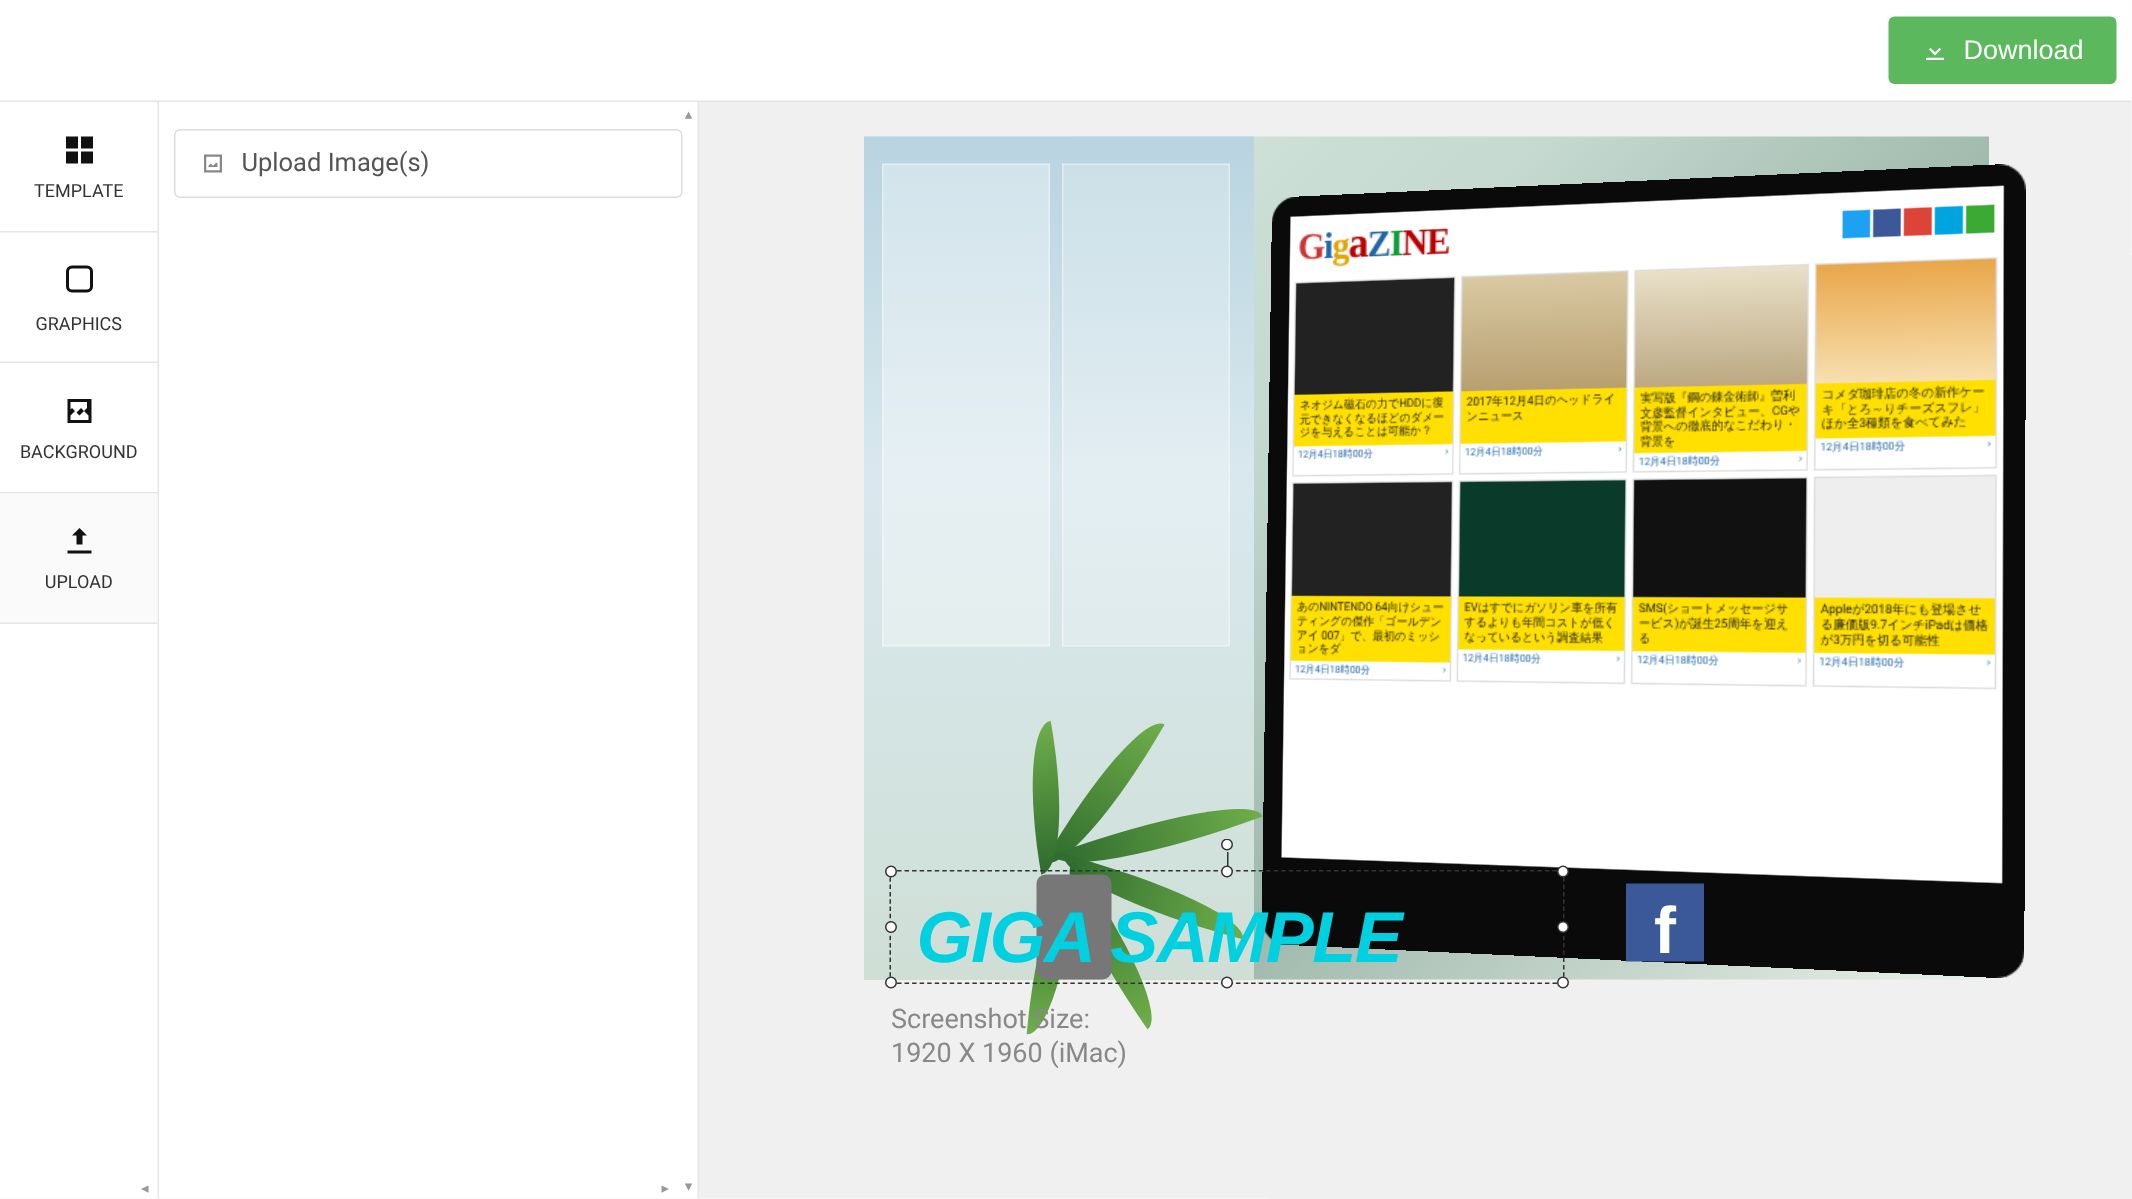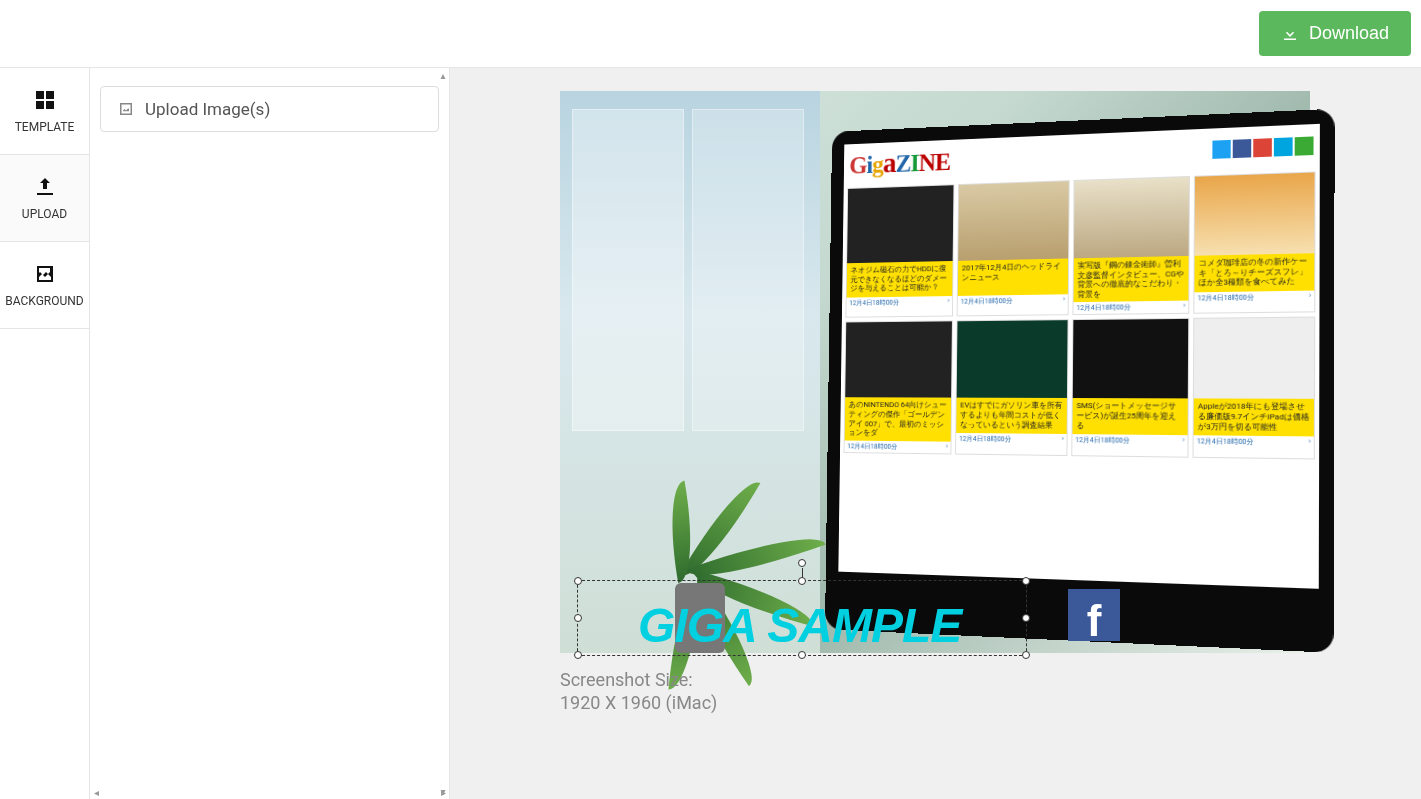--- a/index.html
+++ b/index.html
@@ -4,21 +4,21 @@
 <style>
 * { box-sizing: border-box; margin: 0; padding: 0; }
 body { font-family: -apple-system, BlinkMacSystemFont, "Segoe UI", Roboto, Arial, sans-serif; background: #fff; overflow: hidden; width: 1421px; height: 799px; }
 
 .topbar { height: 67px; display: flex; align-items: center; justify-content: flex-end; padding: 0 10px; }
 .download-btn { background: #5cb85c; color: #fff; border: none; border-radius: 4px; padding: 12px 22px; font-size: 18px; display: flex; align-items: center; gap: 10px; cursor: pointer; }
 .download-btn svg { width: 18px; height: 18px; fill: #fff; }
 
 .main { display: flex; height: 732px; border-top: 1px solid #e5e5e5; }
 
-.sidebar { width: 90px; display: flex; flex-direction: column; border-right: 1px solid #e5e5e5; background: #fff; }
+.sidebar { width: 106px; display: flex; flex-direction: column; border-right: 1px solid #e5e5e5; background: #fff; }
 .sidebar-item { height: 87px; display: flex; flex-direction: column; align-items: center; justify-content: center; gap: 8px; border-bottom: 1px solid #e5e5e5; cursor: pointer; font-size: 12px; color: #333; }
 .sidebar-item.active { background: #fafafa; }
 .sidebar-item svg { width: 24px; height: 24px; fill: #111; }
 .sidebar-item .thin svg { stroke: #111; fill: none; stroke-width: 2; }
 
 .panel { width: 360px; border-right: 1px solid #e5e5e5; background: #fff; padding: 18px 10px; position: relative; }
 .panel-card { border: 1px solid #ddd; border-radius: 4px; background: #fff; }
 .panel-row { display: flex; align-items: center; gap: 10px; padding: 12px 16px; font-size: 17px; color: #555; cursor: pointer; }
 .panel-row + .panel-row { border-top: 1px solid #eee; }
 .panel-row svg { width: 18px; height: 18px; fill: #888; }
@@ -59,32 +59,32 @@
 .card .ph.dark{background:#222;} .card .ph.wood{background:linear-gradient(#d9c9a3,#b89f6f);} .card .ph.room{background:linear-gradient(#e8e0c8,#bca882);} .card .ph.food{background:linear-gradient(#e9a64a,#f7e0b0);} .card .ph.green{background:#0a3a2a;} .card .ph.pc{background:#111;} .card .ph.white{background:#eee;}
 .card .cap{ background:#ffe000; font-size:8px; line-height:1.2; padding:3px 4px; min-height:36px; color:#222; }
 .card .meta{ background:#fff; font-size:7px; color:#26a; padding:1px 3px; display:flex; justify-content:space-between; }
 
 
 .sel-box { position:absolute; left:17px; bottom:-3px; width:450px; height:76px; border:1px dashed #333; }
 .sel-box .h{ position:absolute; width:8px; height:8px; background:#fff; border:1px solid #333; border-radius:50%; }
 .sel-box .tl{left:-4px;top:-4px;} .sel-box .tm{left:50%;top:-4px;margin-left:-4px;} .sel-box .tr{right:-4px;top:-4px;} .sel-box .ml{left:-4px;top:50%;margin-top:-4px;} .sel-box .mr{right:-4px;top:50%;margin-top:-4px;} .sel-box .bl{left:-4px;bottom:-4px;} .sel-box .bm{left:50%;bottom:-4px;margin-left:-4px;} .sel-box .br{right:-4px;bottom:-4px;}
 .sel-box .rot{ position:absolute; left:50%; top:-22px; margin-left:-4px; width:8px; height:8px; border:1px solid #333; background:#fff; border-radius:50%; }
 .sel-box .rot::after{ content:""; position:absolute; left:50%; top:8px; width:1px; height:10px; background:#333; }
-.big-text{ position:absolute; left:35px; bottom:0; font-size:48px; font-weight:900; font-style:italic; color:#00d0e0; letter-spacing:-1px; white-space:nowrap; font-family:Arial,sans-serif;margin-left:43px; }
+.big-text{ position:absolute; left:35px; bottom:0; font-size:48px; font-weight:900; font-style:italic; color:#00d0e0; letter-spacing:-1px; white-space:nowrap; font-family:Arial,sans-serif; }
 
 .fb-badge{ position:absolute; right:190px; bottom:12px; width:52px; height:52px; background:#3b5998; display:flex; align-items:flex-end; justify-content:center; }
 .fb-badge span{ color:#fff; font-family:Arial; font-weight:bold; font-size:44px; line-height:0.9; }
 .gp-badge{ position:absolute; right:22px; bottom:12px; width:140px; height:44px; background:#000; border-radius:6px; border:1px solid #888; display:flex; align-items:center; gap:8px; padding:0 10px; }
 .gp-tri{ width:0; height:0; border-left:18px solid #3bccff; border-top:11px solid transparent; border-bottom:11px solid transparent; position:relative; }
 .gp-tri::before{content:"";position:absolute;left:-18px;top:-11px;width:0;height:0;border-left:18px solid #ea4335;border-top:11px solid transparent;opacity:0.8;}
 .gp-txt{ color:#fff; display:flex; flex-direction:column; line-height:1; }
 .gp-txt .s{ font-size:8px; letter-spacing:0.5px; }
 .gp-txt .b{ font-size:16px; font-weight:500; }
 
-.caption { position:absolute; left:110px; top:600px; color:#888; font-size:18px; line-height:1.3; }
+.caption { position:absolute; left:128px; top:600px; color:#888; font-size:18px; line-height:1.3; }
 </style>
 </head>
 <body>
 
 <div class="topbar">
   <button class="download-btn">
     <svg viewBox="0 0 24 24">
         <path d="M12 3v10l4-4 1.4 1.4L12 16 6.6 10.4 8 9l4 4V3h0zM4 18h16v2H4z"></path>
       </svg>
     <span>Download</span>
@@ -96,31 +96,37 @@
   <div class="sidebar">
     <div class="sidebar-item">
       <svg viewBox="0 0 24 24">
           <rect x="3" y="3" width="8" height="8"></rect>
           <rect x="13" y="3" width="8" height="8"></rect>
           <rect x="3" y="13" width="8" height="8"></rect>
           <rect x="13" y="13" width="8" height="8"></rect>
         </svg>
       <span>TEMPLATE</span>
     </div>
+    <div class="sidebar-item">
+      <span class="thin"><svg viewBox="0 0 24 24">
+            <rect x="4" y="4" width="16" height="16" rx="3"></rect>
+          </svg></span>
+      <span>GRAPHICS</span>
+    </div>
+    <div class="sidebar-item">
+      <svg viewBox="0 0 24 24">
+          <path d="M4 4h16v16H4V4zm2 2v9l3-3 3 3 5-5v-4H6zm0 12h12v-3l-5-5-3 3-3-3-1 1v7z"></path>
+        </svg>
+      <span>BACKGROUND</span>
+    </div>
     <div class="sidebar-item active">
       <svg viewBox="0 0 24 24">
           <path d="M12 3l5 5h-3v6h-4V8H7l5-5zM4 18h16v2H4z"></path>
         </svg>
       <span>UPLOAD</span>
-    </div>
-    <div class="sidebar-item">
-      <svg viewBox="0 0 24 24">
-          <path d="M4 4h16v16H4V4zm2 2v9l3-3 3 3 5-5v-4H6zm0 12h12v-3l-5-5-3 3-3-3-1 1v7z"></path>
-        </svg>
-      <span>BACKGROUND</span>
     </div>
   </div>
 
   <div class="panel">
     <div class="panel-card">
       <div class="panel-row">
         <svg viewBox="0 0 24 24">
             <path d="M4 4h16v16H4V4zm2 2v12h12V6H6zm2 8l2-2 2 2 3-3 1 1v3H8v-1z"></path>
           </svg>
         <span>Upload Image(s)</span>

